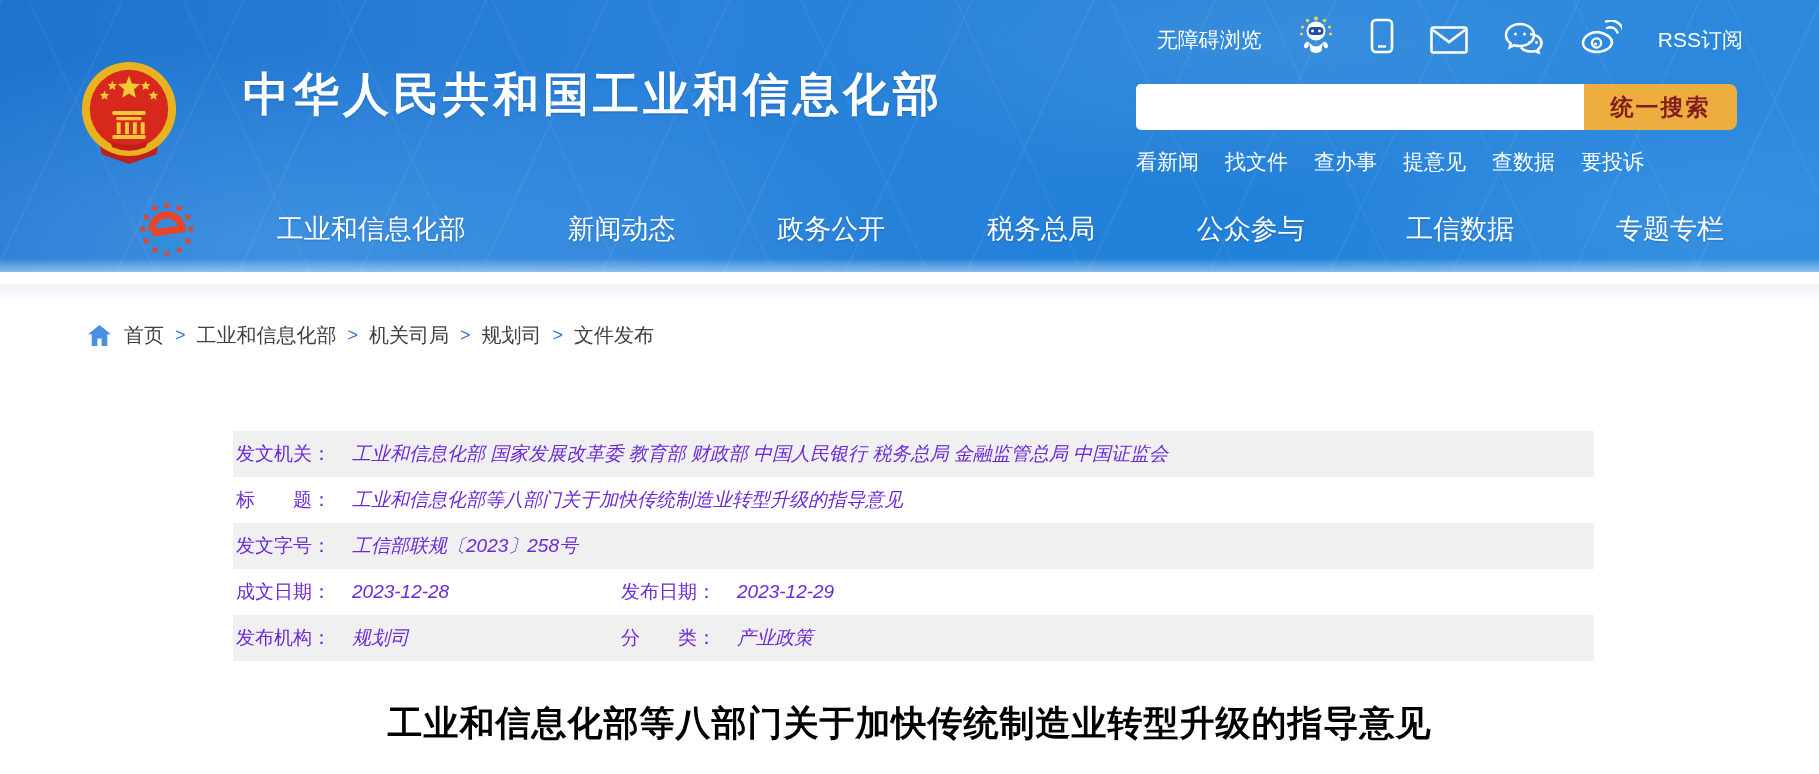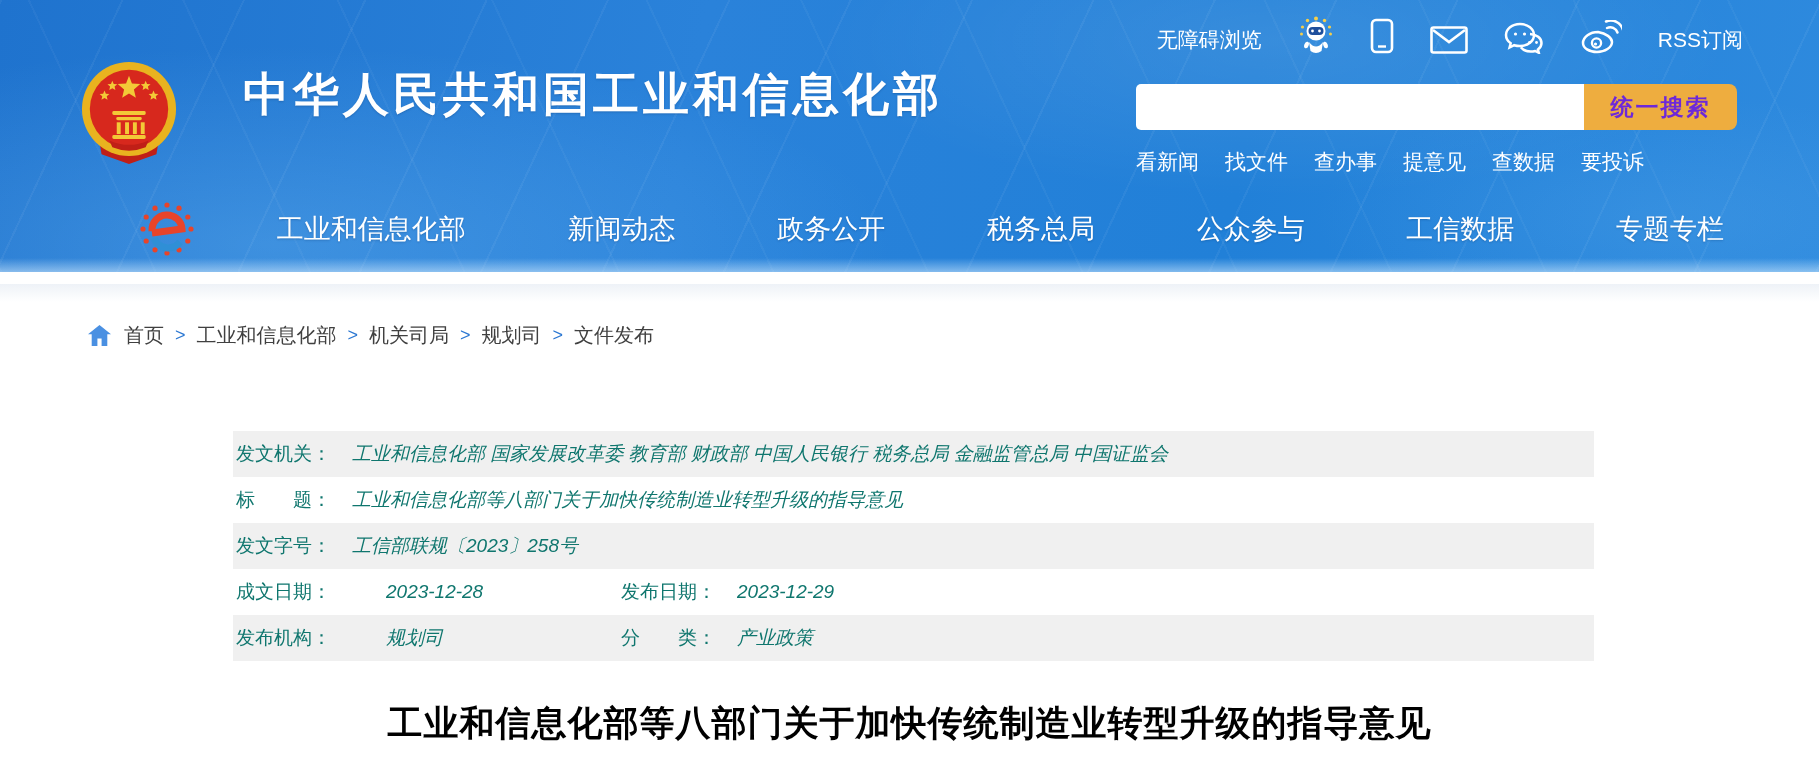--- a/index.html
+++ b/index.html
@@ -58,21 +58,21 @@
   .site-subtitle { color:#eaf4fd; font-size:19px; margin-top:9px; letter-spacing:.2px; }
 
   
   .search-area { position:absolute; left:1136px; top:84px; width:601px; z-index:3; }
   .search-row { display:flex; height:46px; }
   .search-input {
     flex:1; border:none; outline:none; background:#ffffff;
     border-radius:5px 0 0 5px; font-size:19px; padding:0 14px; color:#333;
   }
   .search-btn {
-    width:153px; border:none; background:#eead3f; color:#6d28d9;
+    width:153px; border:none; background:#eead3f; color:#7f1d1d;
     font-size:23px; font-weight:bold; letter-spacing:2px;
     border-radius:0 8px 8px 0; cursor:pointer;
     font-family:"Liberation Sans","DejaVu Sans",sans-serif;
   }
   .quick-links { display:flex; gap:26px; margin-top:18px; }
   .quick-links a { color:#ffffff; font-size:21px; text-decoration:none; white-space:nowrap; }
 
   
   .nav {
     position:absolute; left:138px; right:44px; top:198px; height:62px;
@@ -91,25 +91,25 @@
     gap:11px; font-size:20px; z-index:2;
   }
   .breadcrumb a { color:#404040; text-decoration:none; white-space:nowrap; }
   .breadcrumb .sep { color:#2b77d2; font-size:18px; }
   .home-ico { width:23px; height:21px; margin-right:2px; }
 
   
   .doc-meta { position:absolute; left:233px; top:431px; width:1361px; z-index:2; }
   .meta-row {
     height:46px; display:flex; align-items:center;
-    font-size:19px; color:#0f766e; padding-left:3px;
+    font-size:19px; color:#6d28d9; padding-left:3px;
   }
   .meta-row.gray { background:#f0f0f0; }
   .meta-cell { display:flex; align-items:center; white-space:nowrap; }
-  .meta-cell.first-half { width:385px;gap:34px; }
+  .meta-cell.first-half { width:385px; }
   .meta-label { white-space:pre; }
   .meta-value { margin-left:21px;font-style:italic; }
 
   
   .article-title {
     position:absolute; left:0; top:700px; width:1819px; text-align:center;
     font-size:35px; font-weight:bold; color:#000000; letter-spacing:1px; z-index:2;
   }
 </style>
 </head>

